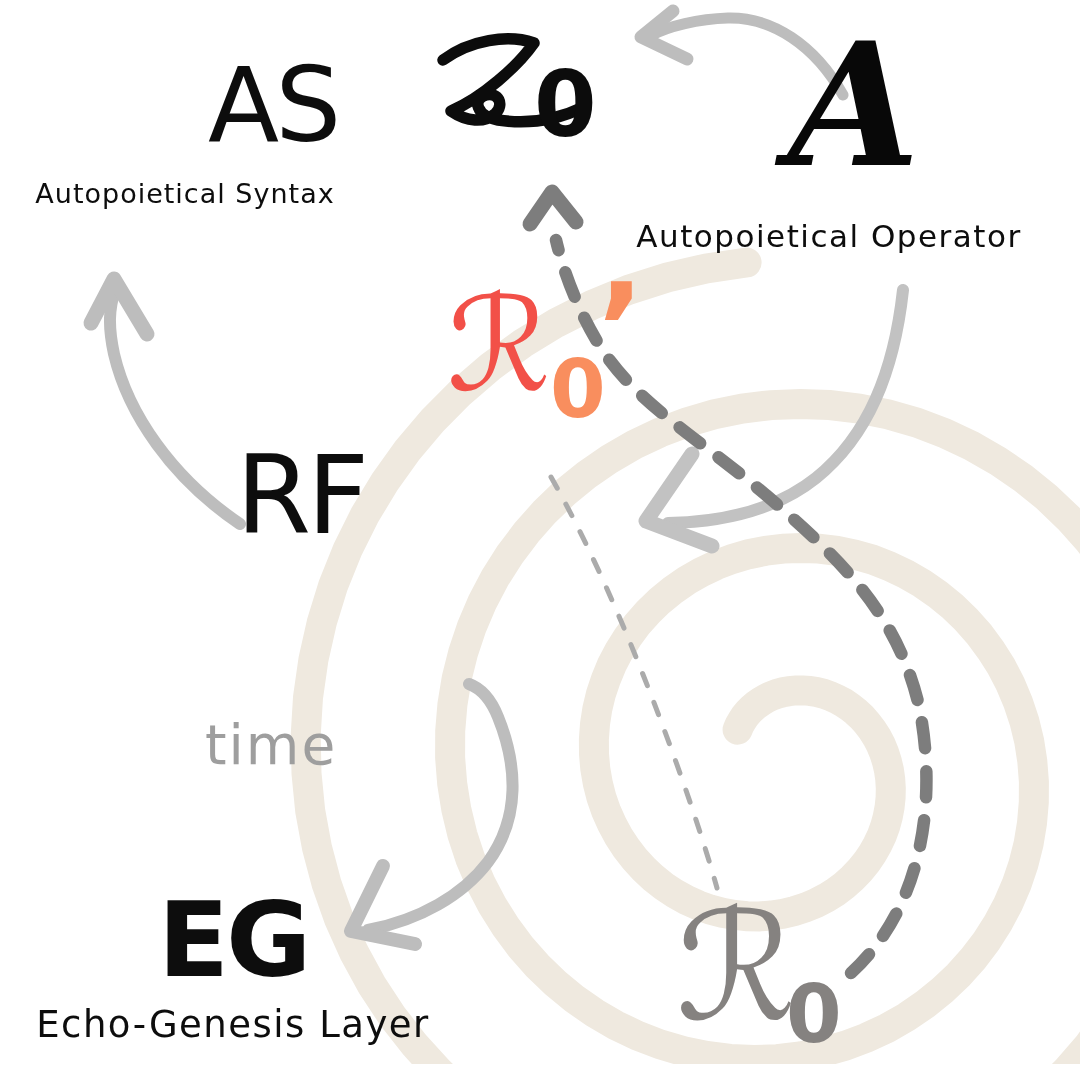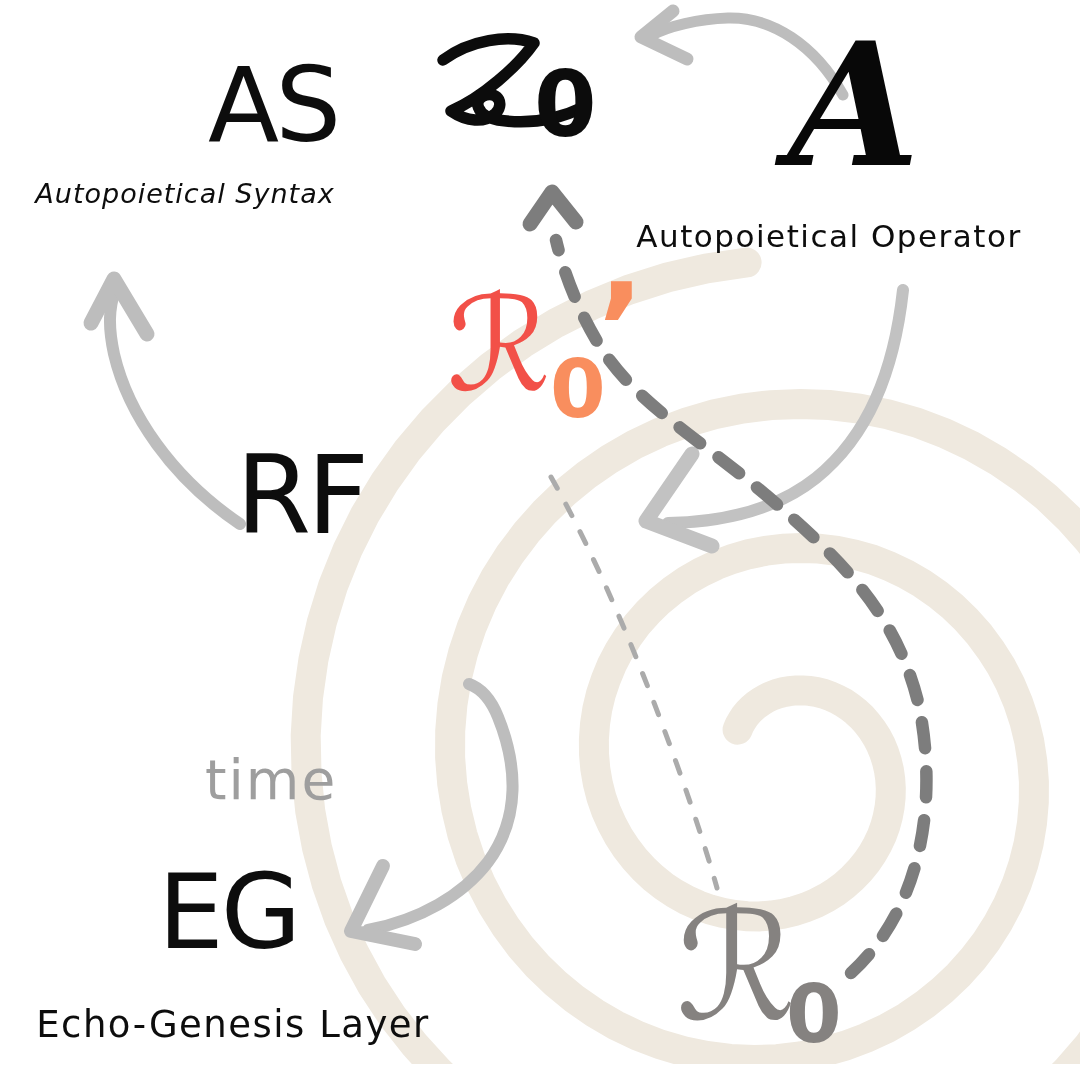--- a/index.html
+++ b/index.html
@@ -7,21 +7,21 @@
     position:relative;width:1080px;height:1064px;overflow:hidden;
     background:#ffffff;font-family:"DejaVu Sans",sans-serif;color:#101010;padding-left:41px;
   }
   .stage svg.layer{position:absolute;left:0;top:0;}
   .abs{position:absolute;line-height:1;white-space:nowrap;}
   .abbr{font-size:104px;letter-spacing:-4px;color:#0d0d0d;}
   .small-label{font-size:29px;letter-spacing:1.5px;color:#0d0d0d;text-align:center;}
   .sym-sub{font-weight:bold;}
   .op-a{font-family:"DejaVu Serif",serif;font-style:italic;font-weight:bold;font-size:170px;color:#080808;}
   .script-r{font-family:"DejaVu Sans","DejaVu Serif",sans-serif;}
-  .time-word{font-size:55px;letter-spacing:2px;color:#9e9e9e;margin-top:35px;}
+  .time-word{font-size:55px;letter-spacing:2px;color:#9e9e9e;}
 </style>
 </head>
 <body>
 
 <div class="stage">
 
   <svg class="layer" width="1080" height="1080" viewBox="0 0 1080 1080">
 
     <path id="spiral" d="M737.6,729.7 L739.5,725.2 L742.0,720.8 L744.8,716.5 L748.2,712.4 L752.0,708.5 L756.2,704.9 L760.9,701.6 L765.9,698.6 L771.3,696.0 L777.1,693.9 L783.1,692.2 L789.4,691.1 L796.0,690.4 L802.7,690.4 L809.5,690.9 L816.4,692.0 L823.3,693.7 L830.2,696.1 L836.9,699.1 L843.6,702.7 L850.0,707.0 L856.1,711.9 L861.9,717.3 L867.3,723.4 L872.3,730.0 L876.8,737.1 L880.8,744.7 L884.1,752.7 L886.8,761.1 L888.9,769.9 L890.2,778.9 L890.8,788.2 L890.6,797.6 L889.6,807.1 L887.8,816.6 L885.2,826.1 L881.8,835.5 L877.5,844.7 L872.4,853.6 L866.5,862.3 L859.8,870.5 L852.4,878.2 L844.3,885.4 L835.5,892.0 L826.0,897.9 L816.0,903.1 L805.4,907.5 L794.4,911.1 L783.0,913.8 L771.2,915.5 L759.2,916.4 L747.0,916.2 L734.8,915.0 L722.5,912.8 L710.3,909.6 L698.3,905.3 L686.5,900.0 L675.1,893.7 L664.1,886.4 L653.6,878.1 L643.8,868.9 L634.6,858.9 L626.2,848.0 L618.6,836.3 L611.9,823.9 L606.1,810.9 L601.4,797.4 L597.8,783.3 L595.3,768.9 L594.0,754.1 L593.9,739.2 L595.0,724.1 L597.3,709.1 L600.9,694.1 L605.8,679.4 L611.8,664.9 L619.1,650.9 L627.6,637.4 L637.2,624.4 L648.0,612.2 L659.8,600.8 L672.6,590.3 L686.3,580.8 L700.9,572.4 L716.2,565.1 L732.2,559.0 L748.8,554.2 L765.9,550.7 L783.4,548.6 L801.1,547.9 L818.9,548.6 L836.8,550.8 L854.6,554.5 L872.2,559.6 L889.4,566.2 L906.2,574.2 L922.4,583.6 L937.9,594.4 L952.6,606.5 L966.4,619.8 L979.2,634.3 L990.8,650.0 L1001.3,666.6 L1010.4,684.1 L1018.1,702.5 L1024.4,721.5 L1029.2,741.2 L1032.3,761.3 L1033.9,781.7 L1033.8,802.4 L1032.0,823.1 L1028.6,843.8 L1023.4,864.2 L1016.6,884.3 L1008.1,904.0 L998.0,923.0 L986.4,941.2 L973.2,958.6 L958.5,975.0 L942.5,990.2 L925.2,1004.2 L906.7,1016.9 L887.1,1028.1 L866.5,1037.7 L845.1,1045.7 L823.0,1052.0 L800.3,1056.5 L777.2,1059.2 L753.8,1060.1 L730.2,1059.0 L706.6,1056.0 L683.3,1051.2 L660.2,1044.4 L637.7,1035.7 L615.7,1025.2 L594.6,1012.9 L574.4,998.8 L555.3,983.1 L537.4,965.8 L520.8,947.0 L505.8,926.8 L492.3,905.3 L480.5,882.7 L470.5,859.1 L462.4,834.6 L456.3,809.4 L452.2,783.6 L450.1,757.5 L450.2,731.1 L452.4,704.7 L456.7,678.4 L463.2,652.4 L471.8,626.8 L482.4,601.9 L495.1,577.8 L509.8,554.6 L526.4,532.6 L544.7,511.9 L564.8,492.6 L586.5,474.9 L609.7,458.9 L634.1,444.8 L659.8,432.6 L686.5,422.4 L714.1,414.4 L742.4,408.6 L771.2,405.1 L800.3,403.9 L829.6,405.0 L858.9,408.5 L887.9,414.3 L916.5,422.5 L944.5,433.1 L971.6,445.9 L997.8,460.9 L1022.9,478.0 L1046.6,497.2 L1068.7,518.3 L1089.2,541.3 L1107.9,565.9 L1124.7,592.1 L1139.3,619.7 L1151.8,648.5 L1161.9,678.3 L1169.7,709.0 L1175.0,740.3 L1177.8,772.2 L1178.0,804.3 L1175.6,836.4 L1170.7,868.4 L1163.1,900.1 L1153.0,931.2 L1140.4,961.5 L1125.3,990.8 L1107.9,1019.0 L1088.1,1045.8 L1066.2,1071.0 L1042.2,1094.5 L1016.3,1116.1 L988.7,1135.6 L959.4,1152.9 L928.7,1167.9 L896.8,1180.5 L863.8,1190.4 L830.0,1197.8 L795.5,1202.4 L760.7,1204.2 L725.7,1203.3 L690.7,1199.5 L656.0,1192.9 L621.8,1183.5 L588.3,1171.4 L555.7,1156.5 L524.3,1139.0 L494.3,1119.0 L465.9,1096.6 L439.3,1071.8 L414.7,1044.9 L392.1,1016.0 L371.9,985.2 L354.2,952.8 L339.0,918.9 L326.6,883.8 L317.0,847.7 L310.2,810.8 L306.5,773.3 L305.7,735.4 L308.0,697.5 L313.4,659.8 L321.8,622.4 L333.1,585.7 L347.5,549.9 L364.7,515.3 L384.8,482.0 L407.5,450.3 L432.8,420.4 L460.5,392.5 L490.4,366.8 L522.4,343.5 L556.4,322.8 L592.0,304.8 L629.0,289.7 L667.3,277.5 L706.6,268.4 L746.6,262.5" fill="none" stroke="#efe9df" stroke-width="30" stroke-linecap="round"></path>
 
@@ -49,34 +49,34 @@
 
     <g stroke="#7d7d7d" fill="none" stroke-linecap="round" stroke-linejoin="round">
       <path d="M 851,973 C 928,902 936,790 919,706 C 897,612 838,557 766,495 C 694,435 632,400 598,343 C 577,308 563,270 556,240" stroke-width="12.5" stroke-dasharray="26 23"></path>
       <path d="M 530,224 L 552,192 L 576,222" stroke-width="15"></path>
     </g>
 
     <path d="M 443,60 C 470,40 508,34 534,43 C 518,66 482,98 451,111 C 467,122 484,123 495,114 C 505,104 498,92 486,95 C 472,99 476,116 498,120 C 530,125 559,119 584,107" fill="none" stroke="#0c0c0c" stroke-width="11.5" stroke-linecap="round" stroke-linejoin="round"></path>
   </svg>
 
   <div class="abs abbr" style="left:208px;top:53px;">AS</div>
-  <div class="abs small-label" style="left:0px;top:180px;width:370px;font-size:27px;letter-spacing:1px;font-style:italic;">Autopoietical Syntax</div>
+  <div class="abs small-label" style="left:0px;top:180px;width:370px;font-size:27px;letter-spacing:1px;">Autopoietical Syntax</div>
 
   <div class="abs sym-sub" style="left:534px;top:60px;font-size:90px;color:#0c0c0c;">0</div>
 
   <div class="abs op-a" style="left:788px;top:20px;">A</div>
   <div class="abs small-label" style="left:569px;top:221px;width:520px;font-size:31px;">Autopoietical Operator</div>
 
   <div class="abs script-r" style="left:447px;top:280px;font-size:130px;color:#f25048;">ℛ</div>
   <div class="abs sym-sub" style="left:550px;top:350px;font-size:80px;color:#f98e5e;">0</div>
   <div class="abs sym-sub" style="left:597px;top:266px;font-size:125px;color:#f98e5e;">’</div>
 
   <div class="abs abbr" style="left:236px;top:442px;font-size:108px;">RF</div>
 
   <div class="abs time-word" style="left:205px;top:718px;">time</div>
 
-  <div class="abs abbr" style="left:158px;top:860px;font-size:104px;letter-spacing:-3px;">EG</div>
+  <div class="abs abbr" style="left:158px;top:888px;font-size:104px;letter-spacing:-3px;font-weight:bold;">EG</div>
   <div class="abs small-label" style="left:-17px;top:1006px;width:500px;font-size:37px;">Echo-Genesis Layer</div>
 
   <div class="abs script-r" style="left:676px;top:892px;font-size:150px;color:#858280;">ℛ</div>
   <div class="abs sym-sub" style="left:786px;top:975px;font-size:80px;color:#858280;">0</div>
 
 </div>
 
 </body></html>

